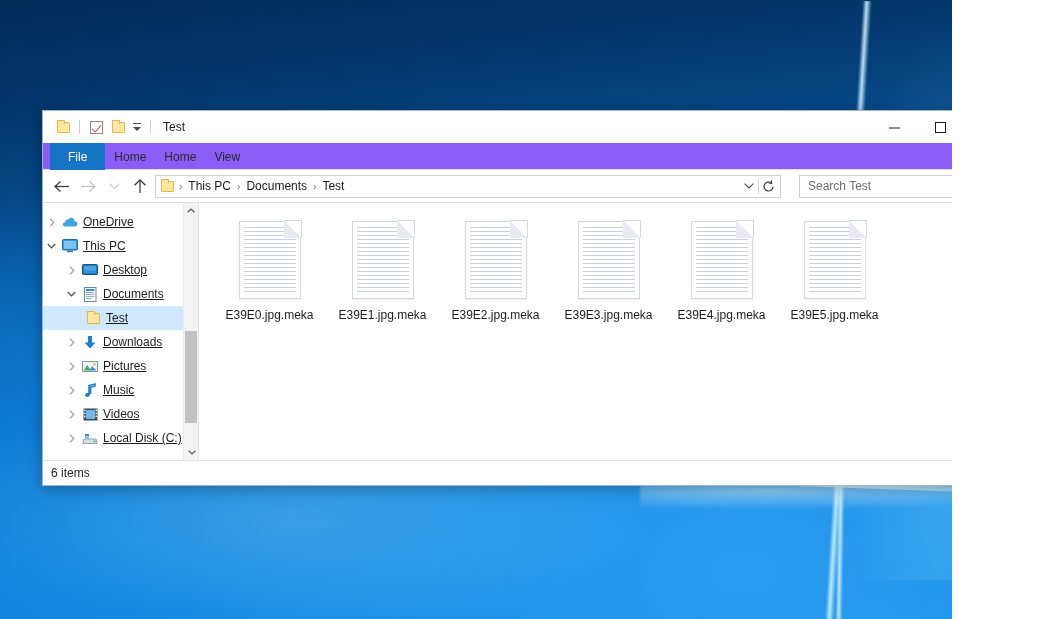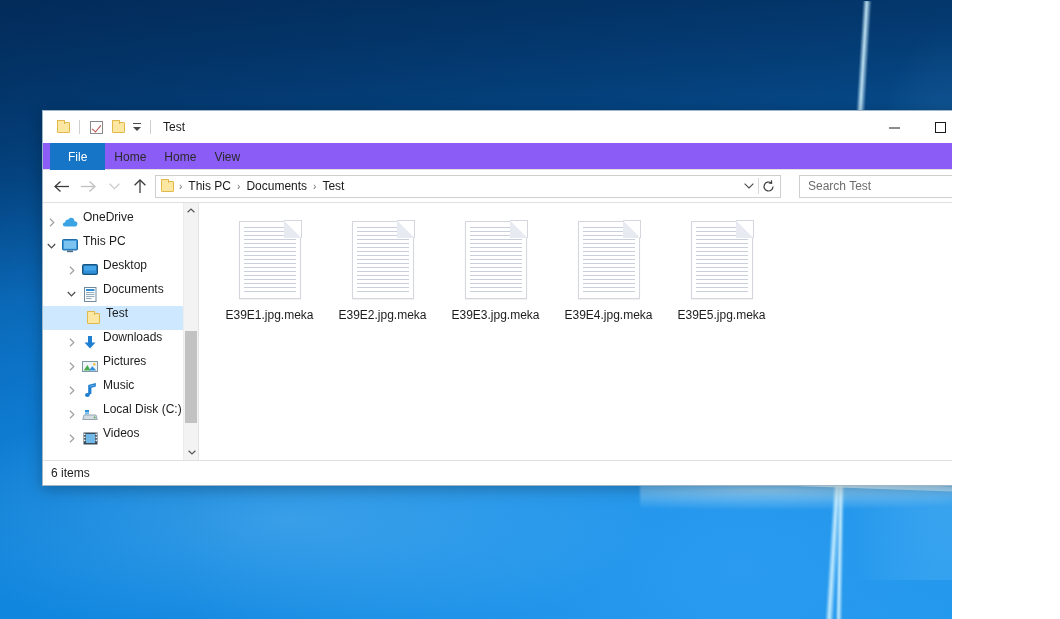--- a/index.html
+++ b/index.html
@@ -173,22 +173,22 @@
 
   
   .wbody { flex: 1; display: flex; min-height: 0; border-top: 1px solid #dfdfdf; }
 
   
   .navpane {
     width: 155px; background: #ffffff; position: relative;
     padding-top: 7px; flex: none; overflow: hidden;
   }
   .navitem {
-    display: flex; align-items: flex-start; height: 24px; font-size: 12px; color: #1c1c1c;
-    padding-right: 6px; white-space: nowrap;
+    display: flex; align-items: center; height: 24px; font-size: 12px; color: #1c1c1c;
+    padding-right: 6px; white-space: nowrap; text-decoration: underline;
   }
   .navitem.sel { background: #cde8ff; }
   .nav-exp {
     width: 17px; height: 24px; display: flex; align-items: center; justify-content: center; flex: none;
   }
   .nav-ico { width: 20px; height: 24px; display:flex; align-items:center; justify-content:center; flex: none; }
   .nav-lbl { margin-left: 3px; }
   .indent-1 { padding-left: 0px; }
   .indent-2 { padding-left: 20px; }
   .indent-3 { padding-left: 40px; }
@@ -496,71 +496,79 @@
           <span class="nav-lbl">Music</span>
         </div>
 
         <div class="navitem indent-2">
           <span class="nav-exp">
             <svg width="6" height="9" viewBox="0 0 6 9">
                 <polyline points="1,0.8 4.8,4.5 1,8.2" fill="none" stroke="#a0a0a0" stroke-width="1.2"></polyline>
               </svg>
           </span>
           <span class="nav-ico">
-            <svg width="16" height="13" viewBox="0 0 16 13">
-                <polygon points="2,7 14,7 15.2,11.5 0.8,11.5" fill="#d6dde2" stroke="#93a4b0"></polygon>
-                <rect x="3" y="2" width="4" height="2.4" fill="#2f8fd8"></rect>
-                <rect x="3" y="4.8" width="4" height="1.6" fill="#6fb8e8"></rect>
-                <circle cx="12.6" cy="9.4" r="0.9" fill="#4aa94a"></circle>
-              </svg>
-          </span>
-          <span class="nav-lbl">Local Disk (C:)</span>
-        </div>
-
-        <div class="navitem indent-2">
-          <span class="nav-exp">
-            <svg width="6" height="9" viewBox="0 0 6 9">
-                <polyline points="1,0.8 4.8,4.5 1,8.2" fill="none" stroke="#a0a0a0" stroke-width="1.2"></polyline>
-              </svg>
-          </span>
-          <span class="nav-ico">
             <svg width="15" height="13" viewBox="0 0 15 13">
                 <rect x="0.5" y="0.5" width="14" height="12" fill="#3a4a58"></rect>
                 <rect x="3" y="2" width="9" height="9" fill="#6fb8e8"></rect>
                 <rect x="0.9" y="1.6" width="1.6" height="1.6" fill="#e8eef2"></rect>
                 <rect x="0.9" y="4.6" width="1.6" height="1.6" fill="#e8eef2"></rect>
                 <rect x="0.9" y="7.6" width="1.6" height="1.6" fill="#e8eef2"></rect>
                 <rect x="12.5" y="1.6" width="1.6" height="1.6" fill="#e8eef2"></rect>
                 <rect x="12.5" y="4.6" width="1.6" height="1.6" fill="#e8eef2"></rect>
                 <rect x="12.5" y="7.6" width="1.6" height="1.6" fill="#e8eef2"></rect>
               </svg>
           </span>
           <span class="nav-lbl">Videos</span>
         </div>
 
+        <div class="navitem indent-2">
+          <span class="nav-exp">
+            <svg width="6" height="9" viewBox="0 0 6 9">
+                <polyline points="1,0.8 4.8,4.5 1,8.2" fill="none" stroke="#a0a0a0" stroke-width="1.2"></polyline>
+              </svg>
+          </span>
+          <span class="nav-ico">
+            <svg width="16" height="13" viewBox="0 0 16 13">
+                <polygon points="2,7 14,7 15.2,11.5 0.8,11.5" fill="#d6dde2" stroke="#93a4b0"></polygon>
+                <rect x="3" y="2" width="4" height="2.4" fill="#2f8fd8"></rect>
+                <rect x="3" y="4.8" width="4" height="1.6" fill="#6fb8e8"></rect>
+                <circle cx="12.6" cy="9.4" r="0.9" fill="#4aa94a"></circle>
+              </svg>
+          </span>
+          <span class="nav-lbl">Local Disk (C:)</span>
+        </div>
+
         <div class="navscroll">
           <div class="ns-arrow">
             <svg width="8" height="5" viewBox="0 0 8 5">
                 <polyline points="0.6,4.3 4,1 7.4,4.3" fill="none" stroke="#555" stroke-width="1.2"></polyline>
               </svg>
           </div>
           <div class="ns-thumb"></div>
           <div class="ns-arrow" style="position:absolute;bottom:0;width:15px;">
             <svg width="8" height="5" viewBox="0 0 8 5">
                 <polyline points="0.6,0.7 4,4 7.4,0.7" fill="none" stroke="#555" stroke-width="1.2"></polyline>
               </svg>
           </div>
         </div>
       </div>
 
       <div class="pane-split"></div>
 
       <div class="content">
         <div class="filegrid">
 
+          <div class="fileitem">
+            <div class="doc-icon">
+              <div class="doc-page"></div>
+                <div class="doc-lines"></div>
+                <div class="doc-fold-mask"></div>
+            </div>
+            <div class="fname">E39E0.jpg.meka</div>
+          </div>
 
           <div class="fileitem">
             <div class="doc-icon">
               <div class="doc-page"></div>
                 <div class="doc-lines"></div>
                 <div class="doc-fold-mask"></div>
             </div>
             <div class="fname">E39E1.jpg.meka</div>
           </div>
 

